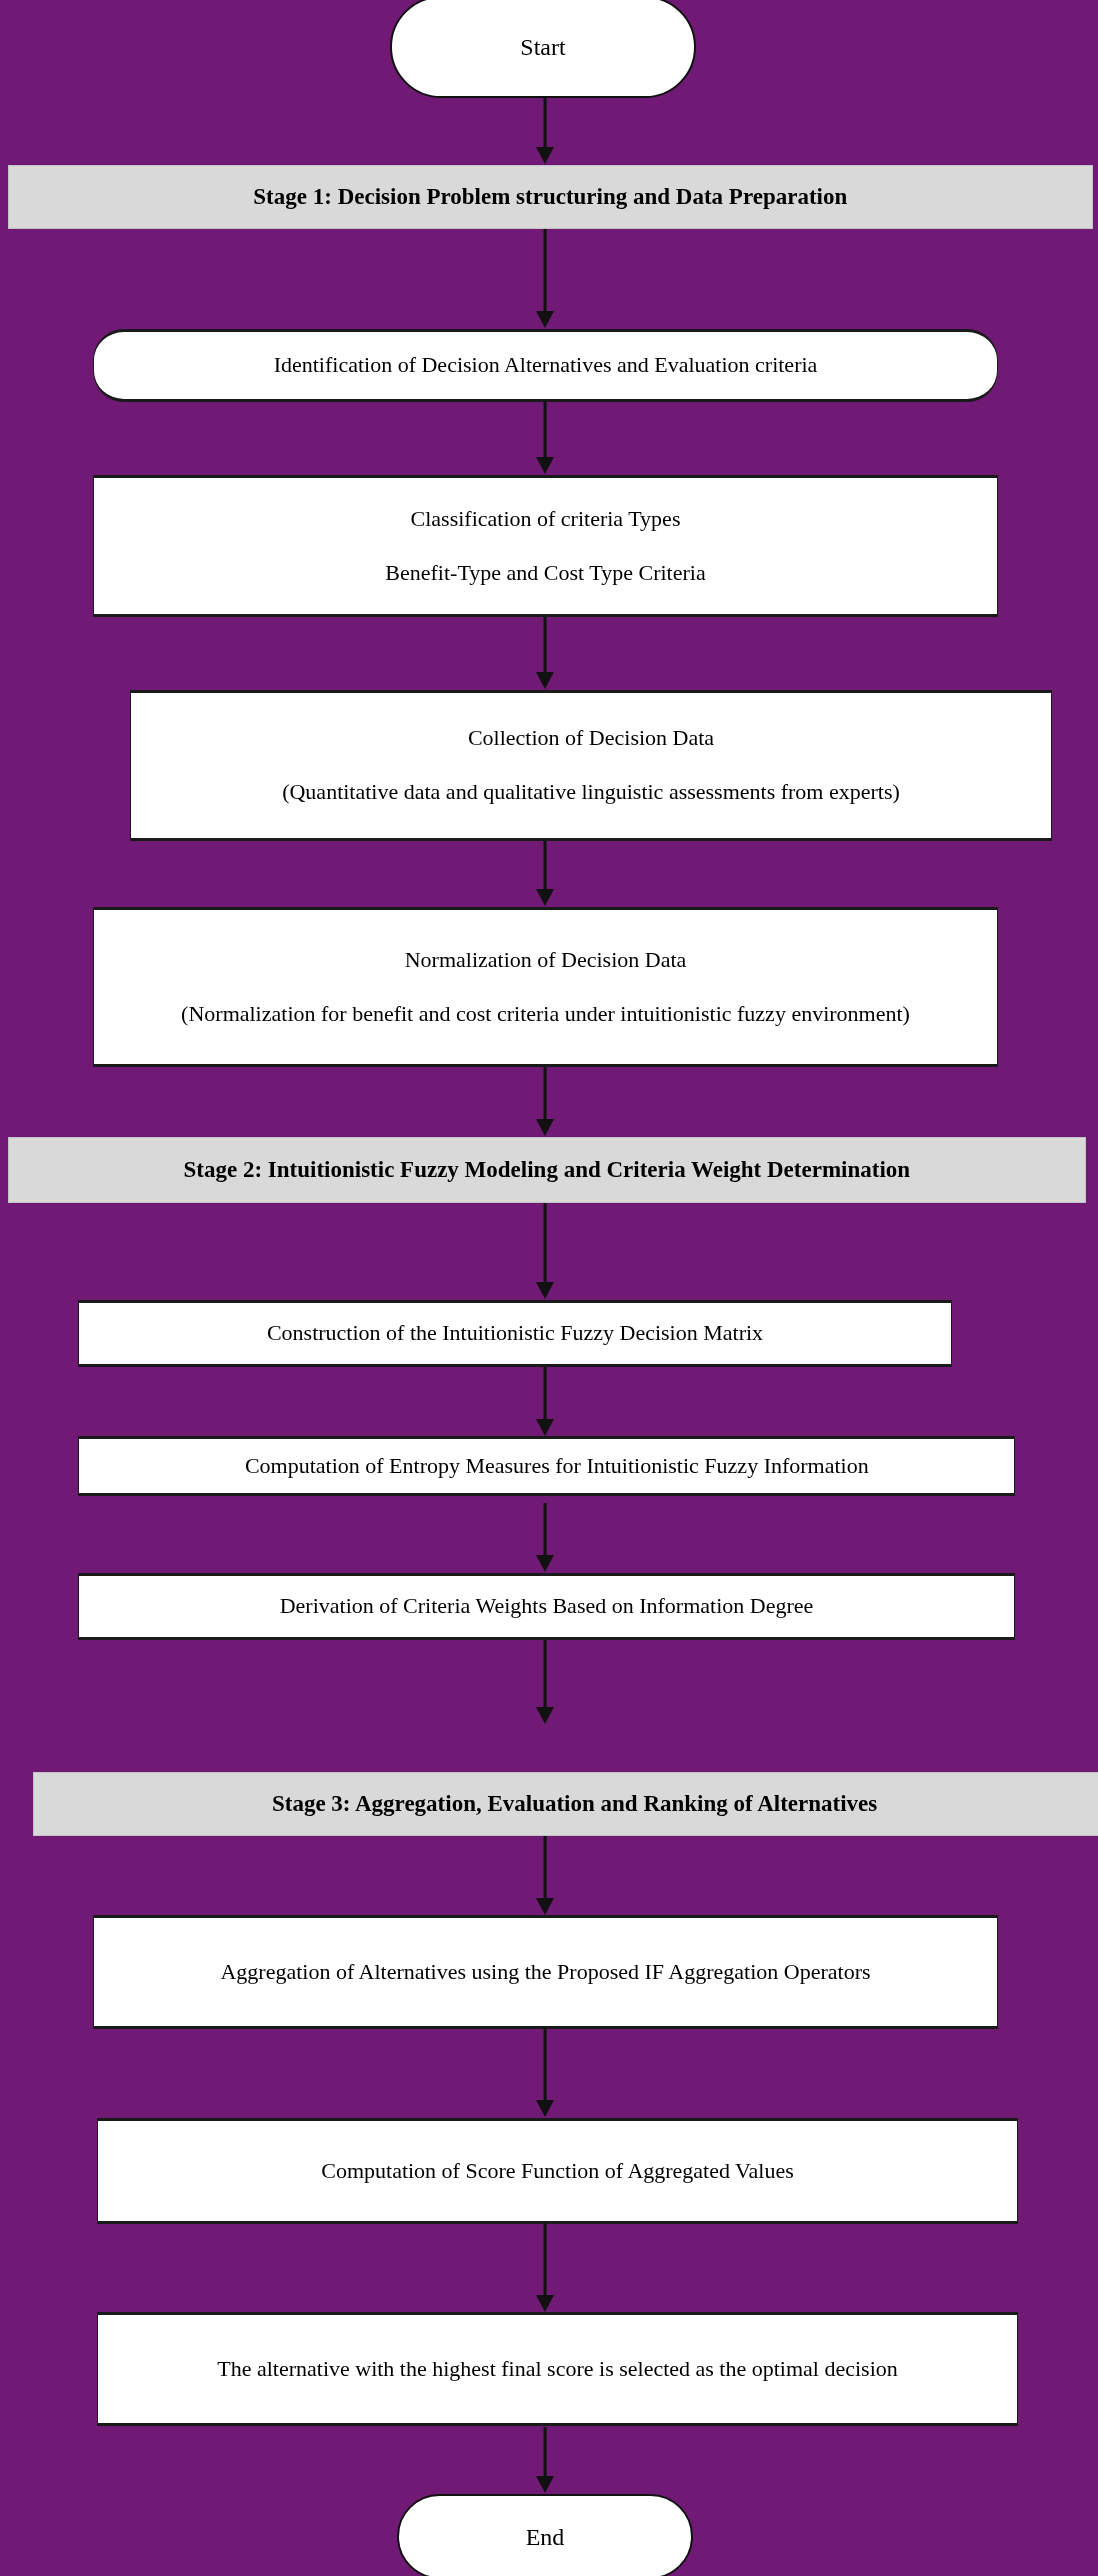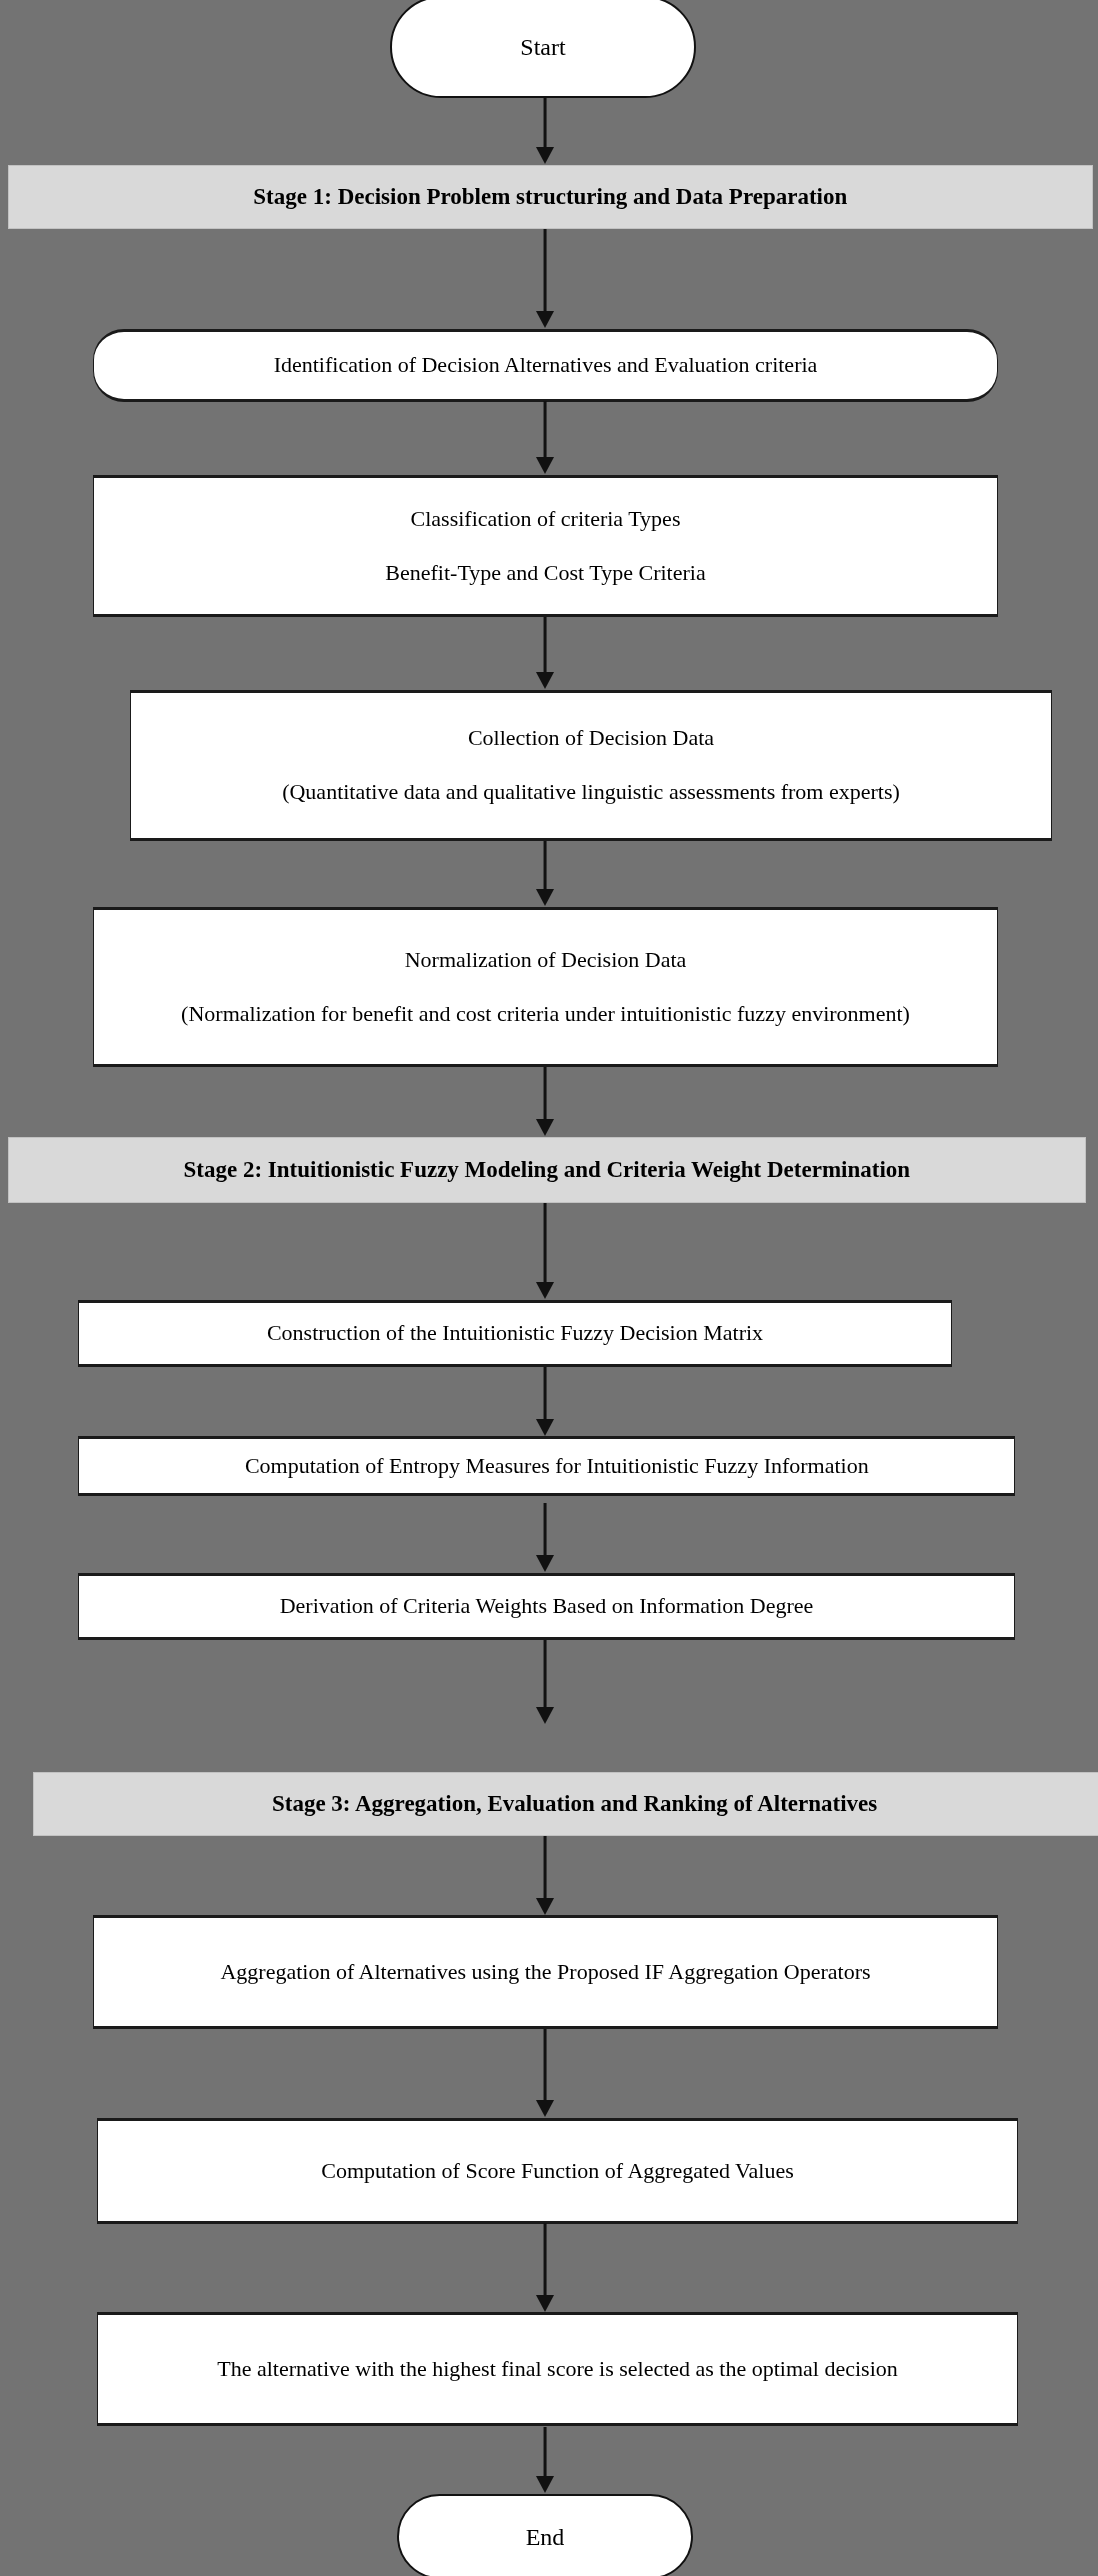--- a/index.html
+++ b/index.html
@@ -9,21 +9,21 @@
   }
   body {
     font-family: "Liberation Serif", "DejaVu Serif", serif;
     color: #000000;
   }
   #chart {
     position: relative;
     width: 1098px;
     height: 2576px;
     margin: 0;
-    background: #737373;
+    background: #701a75;
     overflow: hidden;
   }
 
   
   .terminator {
     position: absolute;
     box-sizing: border-box;
     border: 2.9px solid #111111;
     border-radius: 58px;
     background: #ffffff;

